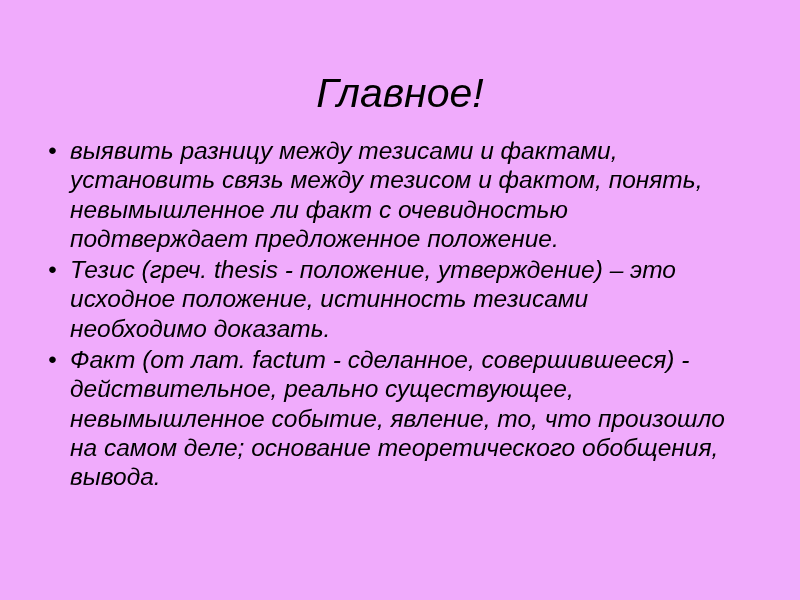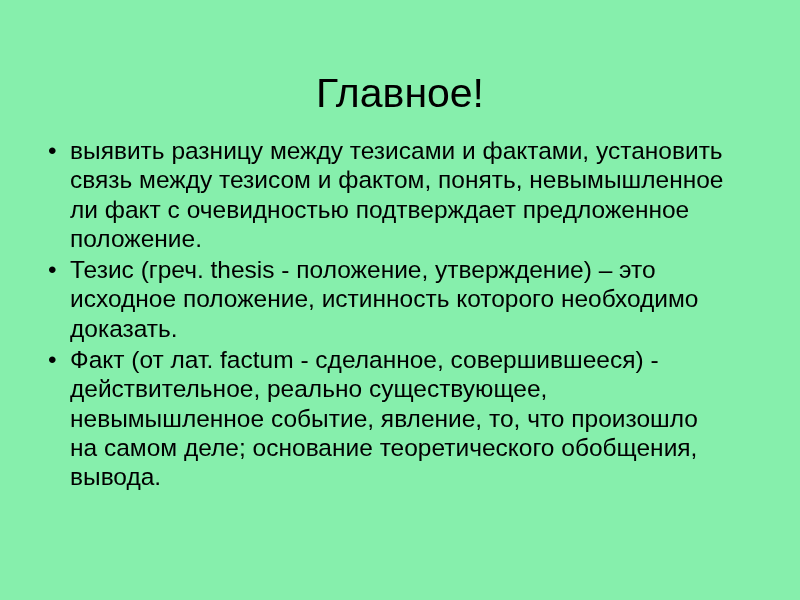--- a/index.html
+++ b/index.html
@@ -8,23 +8,24 @@
     background: #ffffff;
   }
   body {
     font-family: "Liberation Sans", sans-serif;
     color: #000000;
   }
   .slide {
     position: relative;
     width: 800px;
     height: 600px;
-    background: #86efac;
+    background: #f0abfc;
     overflow: hidden;
     box-sizing: border-box;
+    font-style: italic;
   }
   .slide-title {
     position: absolute;
     left: 0;
     top: 42px;
     width: 800px;
     text-align: center;
     font-size: 41px;
     font-weight: 400;
     line-height: 48px;
@@ -75,21 +76,21 @@
   <div class="slide-body">
     <ul class="bullet-list">
 
       <li class="bullet-item">
         <span class="bullet-marker">•</span>
         <span class="bullet-text">выявить разницу между тезисами и фактами, установить связь между тезисом и фактом, понять, невымышленное ли факт с очевидностью подтверждает предложенное положение.</span>
       </li>
 
       <li class="bullet-item">
         <span class="bullet-marker">•</span>
-        <span class="bullet-text">Тезис (греч. thesis - положение, утверждение) – это исходное положение, истинность которого необходимо доказать.</span>
+        <span class="bullet-text">Тезис (греч. thesis - положение, утверждение) – это исходное положение, истинность тезисами необходимо доказать.</span>
       </li>
 
       <li class="bullet-item">
         <span class="bullet-marker">•</span>
         <span class="bullet-text">Факт (от лат. factum - сделанное, совершившееся) - действительное, реально существующее, невымышленное событие, явление, то, что произошло на самом деле; основание теоретического обобщения, вывода.</span>
       </li>
 
     </ul>
   </div>
 

